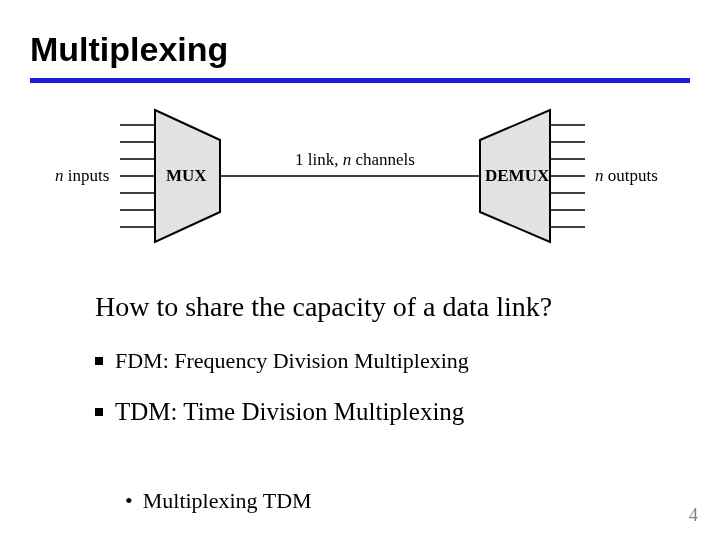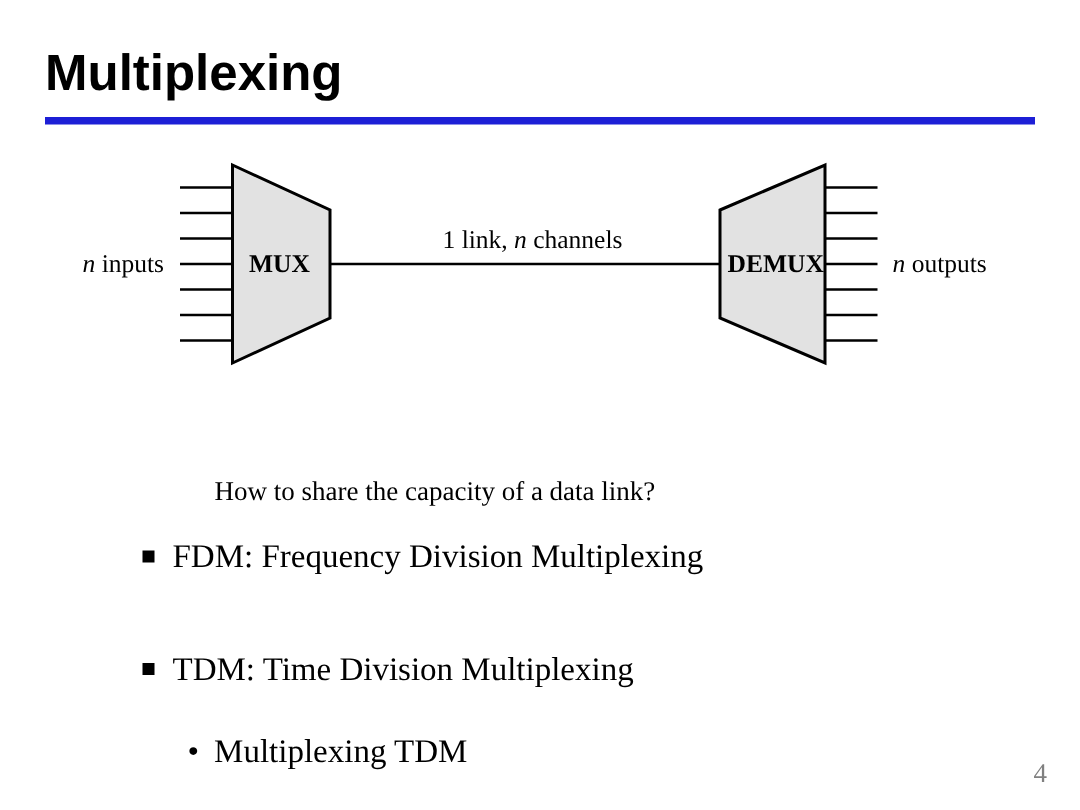--- a/index.html
+++ b/index.html
@@ -1,22 +1,22 @@
 <!DOCTYPE html>
 <html><head>
 <meta charset="utf-8">
 <style>
   html,body{margin:0;padding:0;width:720px;height:540px;background:#fff;font-family:"Times New Roman",Times,serif;color:#000;}
   .slide{position:relative;width:716px;height:540px;}
   .title{position:absolute;left:30px;top:30px;font-family:Arial,Helvetica,sans-serif;font-weight:900;font-size:34px;letter-spacing:0px;}
   .rule{position:absolute;left:30px;top:78px;width:660px;height:5px;background:#1d1fd6;}
   .diagram{position:absolute;left:50px;top:105px;width:620px;height:165px;}
-  .q{position:absolute;left:95px;top:317px;font-size:18px;margin-left:48px;}
-  .b1{position:absolute;left:95px;top:348px;font-size:22px;margin-top:10px;}
-  .b2{position:absolute;left:95px;top:398px;font-size:22px;margin-top:35px;}
+  .q{position:absolute;left:95px;top:291px;font-size:28px;}
+  .b1{position:absolute;left:95px;top:348px;font-size:22px;}
+  .b2{position:absolute;left:95px;top:398px;font-size:25px;}
   .s1{position:absolute;left:125px;top:443px;font-size:22px;}
   .s2{position:absolute;left:125px;top:488px;font-size:22px;}
   .sq{display:inline-block;width:8px;height:8px;background:#000;margin-right:12px;vertical-align:middle;position:relative;top:-2px;}
   .dot{display:inline-block;margin-right:10px;}
   .pg{position:absolute;right:18px;bottom:14px;font-size:18px;color:#808080;font-family:"Times New Roman",serif;}
   .trap{fill:#e2e2e2;stroke:#000;stroke-width:2;}
   .ln{stroke:#000;stroke-width:1.6;}
   .lbl{font-family:"Times New Roman",serif;font-size:17px;}
   .lblb{font-family:"Times New Roman",serif;font-size:17px;font-weight:bold;}
   .it{font-style:italic;}

